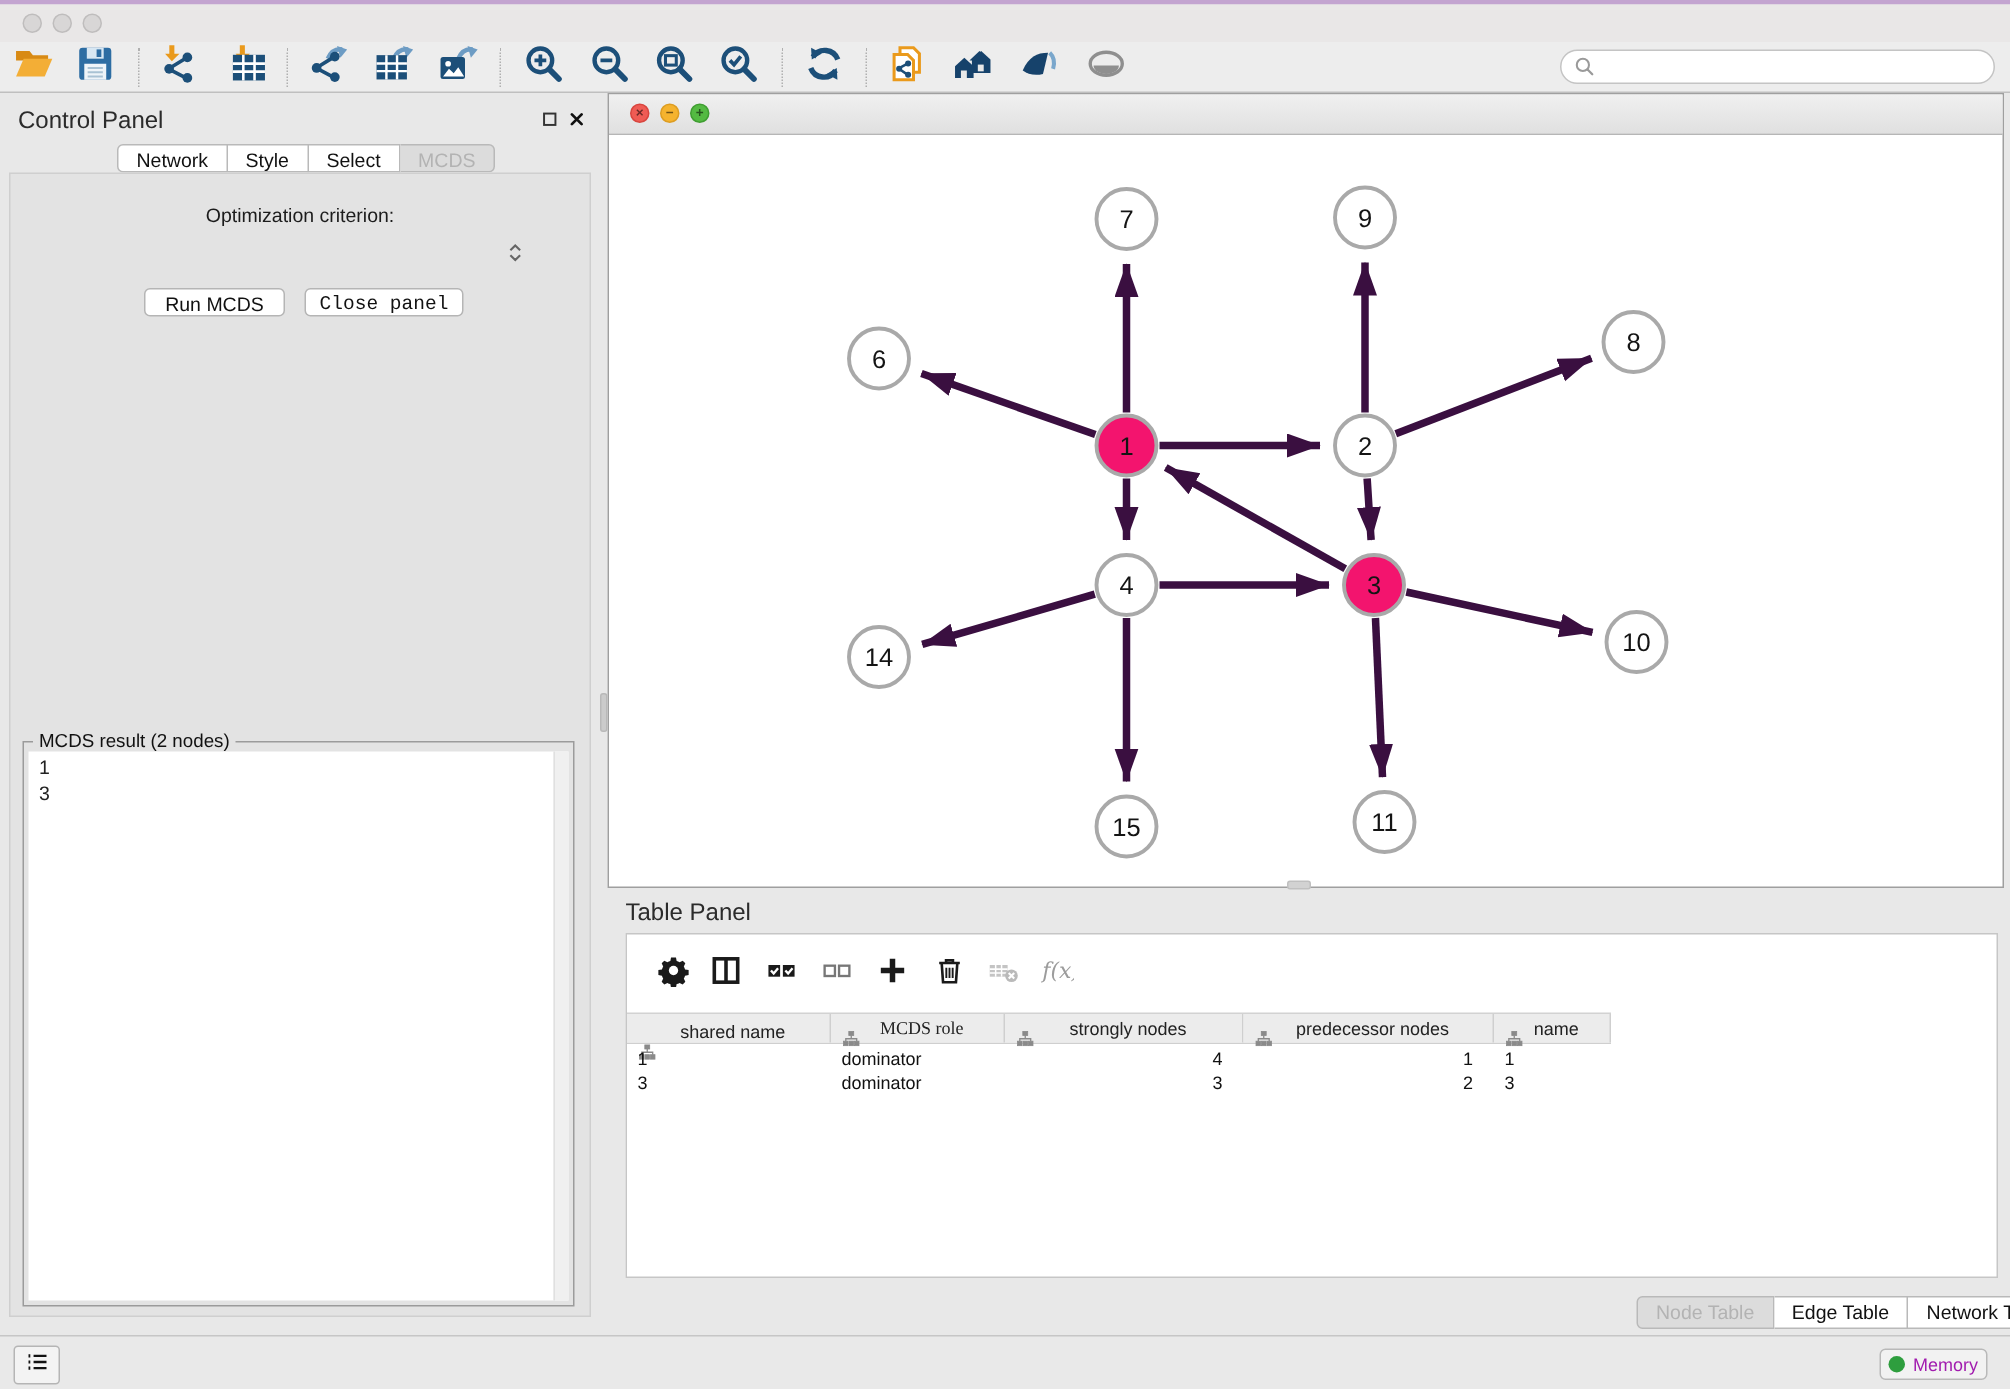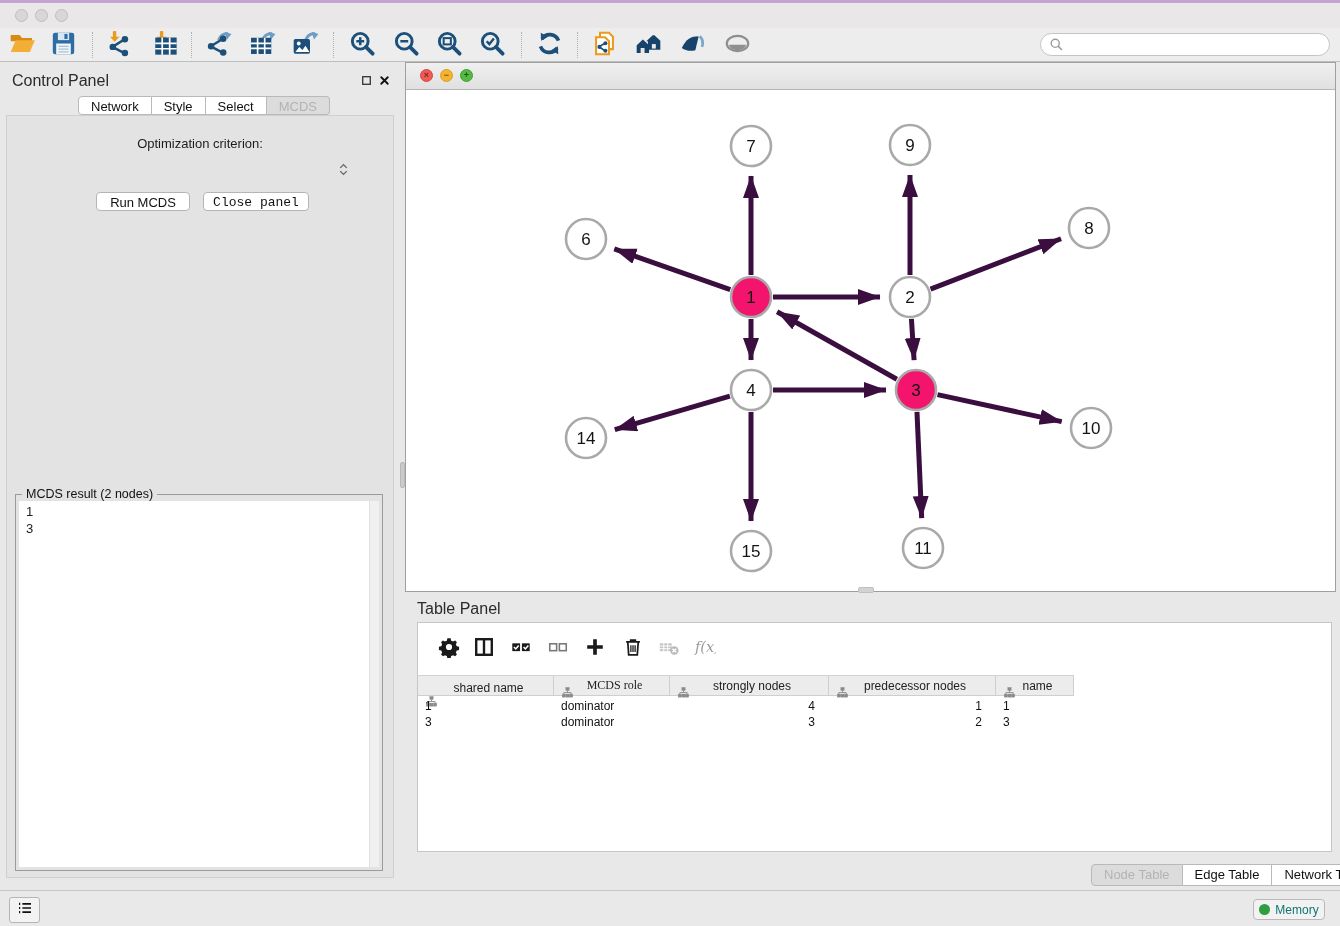--- a/index.html
+++ b/index.html
@@ -67,21 +67,21 @@
   .th-cell svg { width:13px; height:13px; position:absolute; left:7px; }
   .tbl-row { position:absolute; left:0; height:16px; display:flex; font-size:12px; color:#111; }
   .td-cell { overflow:hidden; white-space:nowrap; }
 
   #tp-tabs { left:686px; top:267px; height:22px; display:flex; }
 
   
   #statusbar { left:0; top:890px; width:1340px; height:36px; background:#e9e9e9; border-top:1px solid #c6c6c6; }
   #status-list-btn { left:9px; top:6px; width:31px; height:26px; background:#f3f3f3; border:1px solid #b5b5b5; border-radius:3px; display:flex; align-items:center; justify-content:center; }
   #status-list-btn svg { width:18px; height:18px; }
-  #memory-btn { left:1253px; top:8px; width:72px; height:21px; background:#f2f2f2; border:1px solid #b9b9b9; border-radius:4px; display:flex; align-items:center; justify-content:center; gap:5px; font-size:12px; color:#0f766e; }
+  #memory-btn { left:1253px; top:8px; width:72px; height:21px; background:#f2f2f2; border:1px solid #b9b9b9; border-radius:4px; display:flex; align-items:center; justify-content:center; gap:5px; font-size:12px; color:#a21caf; }
   #memory-dot { width:11px; height:11px; border-radius:50%; }
 </style>
 </head>
 <body>
 
 <div id="top-strip" class="abs"></div>
 <div id="titlebar" class="abs">
   <span class="traffic gray" style="left:15px"></span>
   <span class="traffic gray" style="left:35px"></span>
   <span class="traffic gray" style="left:55px"></span>

